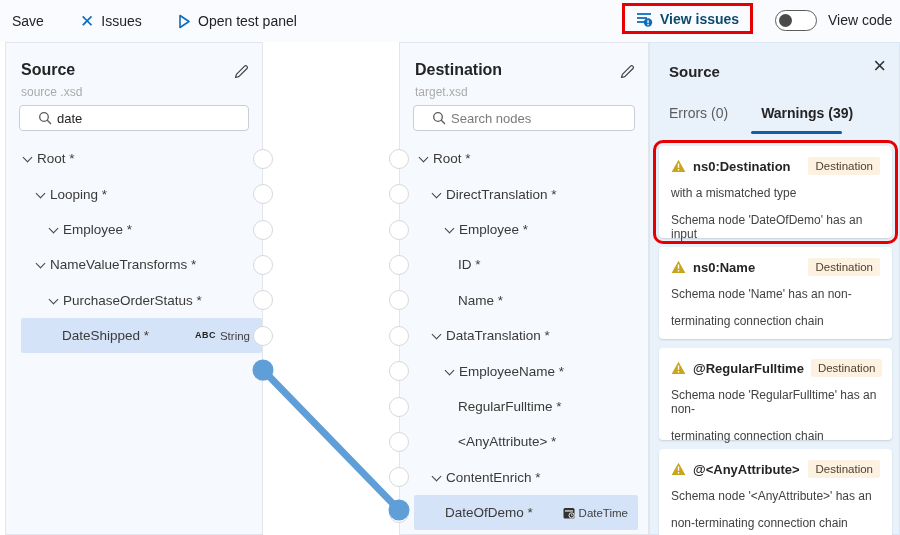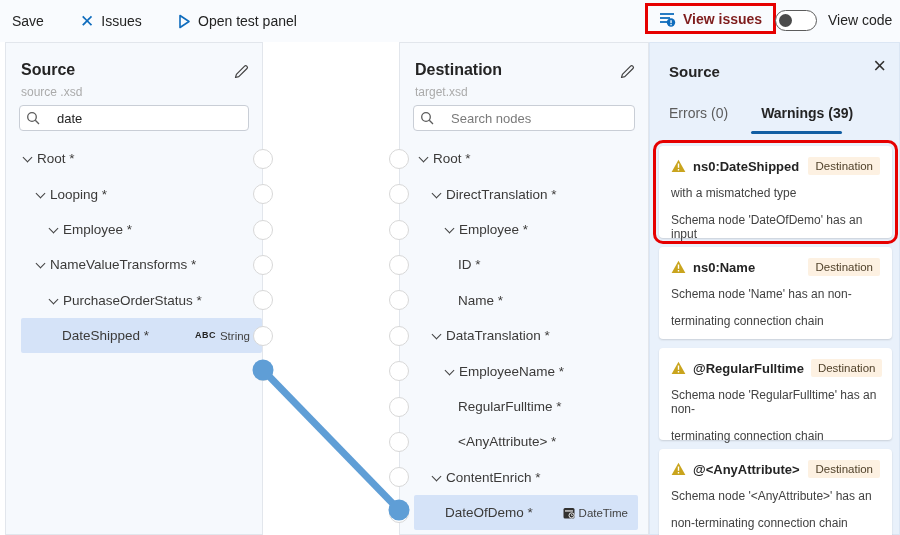--- a/index.html
+++ b/index.html
@@ -8,33 +8,33 @@
     position:relative; width:900px; height:535px; overflow:hidden;
     font-family:"Liberation Sans", sans-serif; color:#242424; background:#fff;
   }
   
   .toolbar { position:absolute; left:0; top:0; width:900px; height:42px; background:#f9fbfe; display:flex; align-items:center; }
   .tbtn { display:flex; align-items:center; gap:7px; font-size:14px; color:#242424; cursor:pointer; }
   .tbtn.save { position:absolute; left:12px; }
   .tbtn.discard { position:absolute; left:80px; }
   .tbtn.testpanel { position:absolute; left:178px; }
   .xglyph { color:#0f6cbd; font-size:17px; line-height:1; font-weight:400; }
-  .view-issues { position:absolute; left:645px; top:3px; height:31px; padding:0 11px; display:flex; align-items:center; gap:7px; border:3px solid #e60000; font-size:14px; font-weight:700; color:#7f1d1d; background:transparent; }
+  .view-issues { position:absolute; left:622px; top:3px; height:31px; padding:0 11px; display:flex; align-items:center; gap:7px; border:3px solid #e60000; font-size:14px; font-weight:700; color:#0c4a6e; background:transparent; }
   .toggle { position:absolute; left:775px; top:10px; width:42px; height:21px; border:1px solid #5c5c5c; border-radius:11px; background:#fff; cursor:pointer; }
   .knob { position:absolute; left:3px; top:3px; width:13px; height:13px; border-radius:50%; background:#4a4a4a; }
   .viewcode { position:absolute; left:828px; top:12px; font-size:14px; color:#242424; }
   
   .panel { position:absolute; top:42px; height:493px; background:#f6f9fd; border:1px solid #e2e6ec; }
   .panel.source { left:5px; width:258px; }
   .panel.dest { left:399px; width:250px; }
   .panel.issues { left:649px; width:251px; background:#e9f1fb; border-color:#dbe6f4; }
   .ptitle { position:absolute; left:15px; top:18px; font-size:16px; font-weight:700; color:#242424; }
   .pencil { position:absolute; right:13px; top:21px; cursor:pointer; }
   .psub { position:absolute; left:15px; top:42px; font-size:12px; color:#ababab; }
-  .searchbox { position:absolute; left:13px; top:62px; right:13px; height:26px; background:#fff; border:1px solid #c9ced6; border-radius:4px; display:flex; align-items:center; padding:0 6px; gap:17px; }
+  .searchbox { position:absolute; left:13px; top:62px; right:13px; height:26px; background:#fff; border:1px solid #c9ced6; border-radius:4px; display:flex; align-items:center; padding:0 18px; gap:5px; }
   .searchbox input { border:none; outline:none; flex:1; font-size:13px; font-family:"Liberation Sans",sans-serif; color:#242424; background:transparent; }
   .searchbox input::placeholder { color:#7a7a7a; }
   
   .tree { position:absolute; left:0; right:0; top:98px; }
   .trow { position:relative; height:35.4px; display:flex; align-items:center; font-size:13.5px; color:#3b3a39; cursor:pointer; border-radius:2px; }
   .source .trow { margin-left:15px; }
   .dest .trow { margin-left:14px; margin-right:10px; }
   .trow.sel { background:#d5e3f8; }
   .source .trow.sel { margin-right:0; }
   .lvl0 { padding-left:2px; } .lvl1 { padding-left:15px; } .lvl2 { padding-left:28px; } .lvl3 { padding-left:41px; }
@@ -269,21 +269,21 @@
 
       <div class="card hl">
         <div class="card-head">
           <span>
             <svg width="15" height="14" viewBox="0 0 15 14">
                 <path d="M7.5 0.8 L14.4 13 H0.6 Z" fill="#c9a41d"></path>
                 <rect x="6.8" y="4.5" width="1.4" height="4.3" fill="#fff"></rect>
                 <rect x="6.8" y="10" width="1.4" height="1.5" fill="#fff"></rect>
               </svg>
           </span>
-          <span class="card-title">ns0:DateShipped</span>
+          <span class="card-title">ns0:Destination</span>
           <span class="dest-badge">Destination</span>
         </div>
         <div class="card-line">with a mismatched type</div>
         <div class="card-line">Schema node 'DateOfDemo' has an input</div>
       </div>
 
       <div class="card">
         <div class="card-head">
           <span>
             <svg width="15" height="14" viewBox="0 0 15 14">

